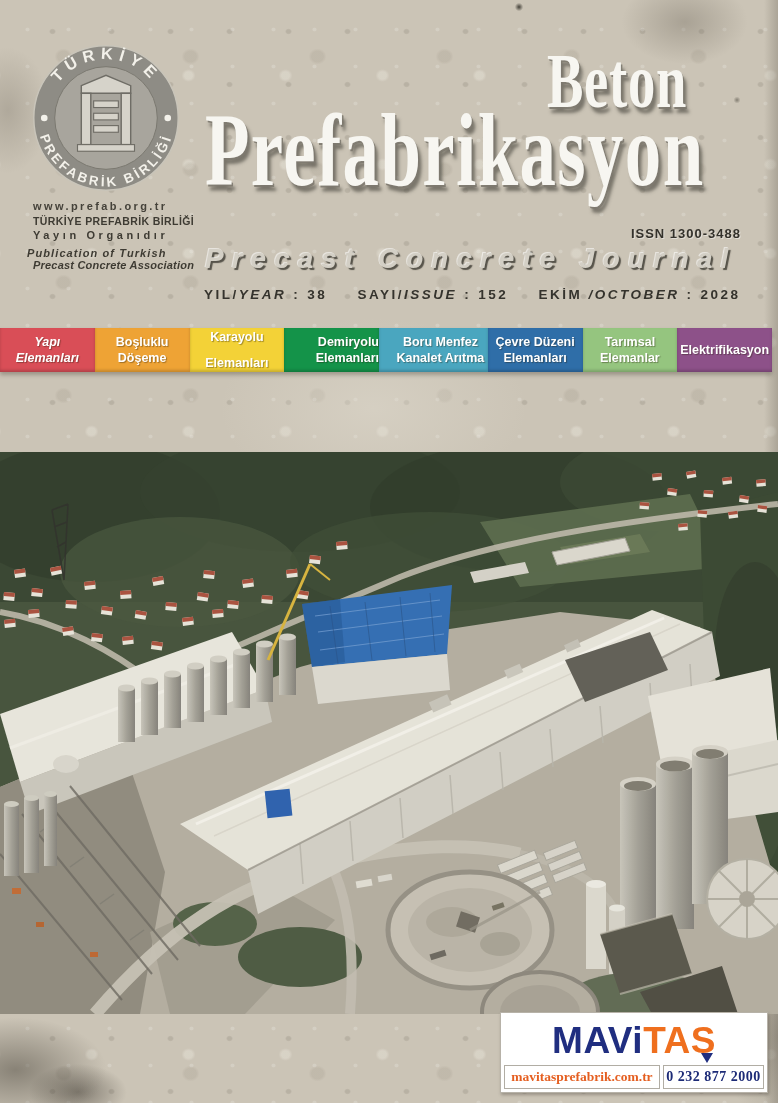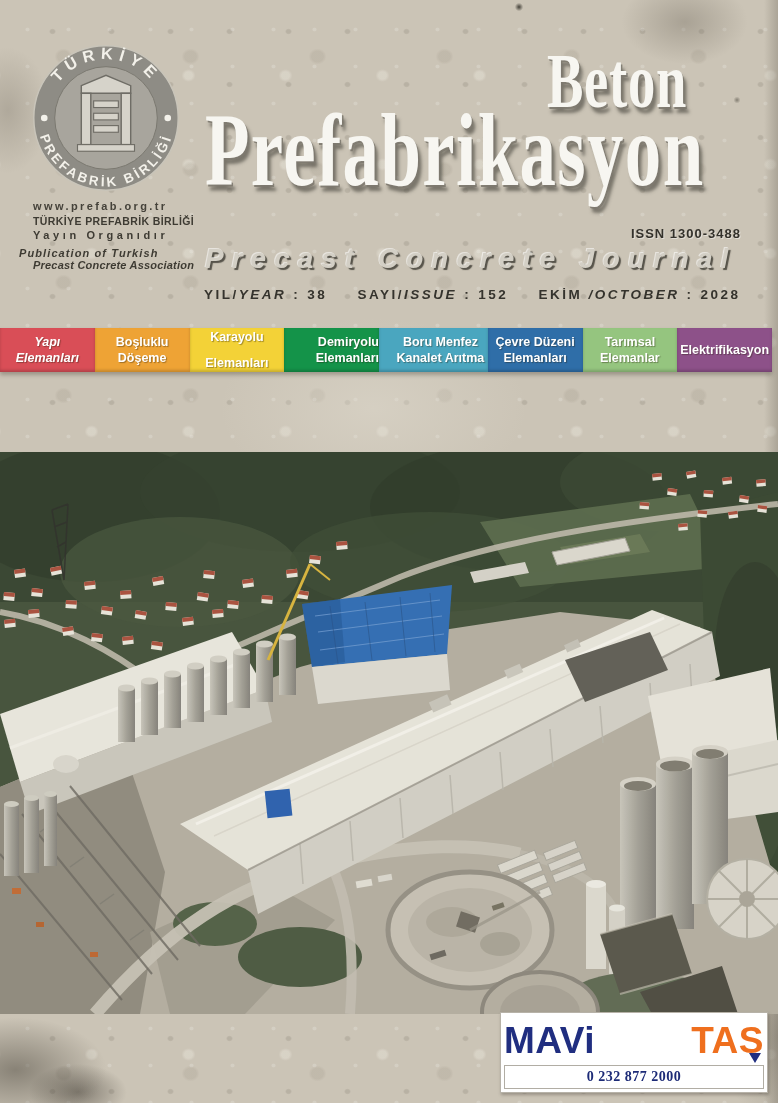--- a/index.html
+++ b/index.html
@@ -25,21 +25,21 @@
       radial-gradient(ellipse 80px 130px at 100% 94%, rgba(85,79,68,.32), transparent 70%),
       radial-gradient(ellipse 220px 130px at 48% 37%, rgba(226,221,209,.45), transparent 70%),
       linear-gradient(to left, rgba(90,84,72,.28), rgba(90,84,72,0) 14px);}
   
   .seal{position:absolute;left:30px;top:42px;width:152px;height:152px;z-index:2;}
   .seal-text{font-family:"Liberation Sans",sans-serif;font-weight:bold;fill:#f3f1ea;}
   .m-small{position:absolute;z-index:2;color:#3e3b33;}
   .website{left:33px;top:200px;font-size:11px;font-weight:bold;letter-spacing:2.4px;color:#45423a;}
   .org1{left:33px;top:215px;font-size:10.5px;font-weight:bold;letter-spacing:.4px;}
   .org2{left:33px;top:229px;font-size:11px;font-weight:bold;letter-spacing:3.6px;}
-  .pub1{left:19px;top:247px;font-size:11px;font-weight:bold;font-style:italic;letter-spacing:1.1px;}
+  .pub1{left:27px;top:247px;font-size:11px;font-weight:bold;font-style:italic;letter-spacing:1.1px;}
   .pub2{left:33px;top:259px;font-size:11px;font-weight:bold;font-style:italic;letter-spacing:.2px;}
   .title{position:absolute;z-index:2;font-family:"Liberation Serif",serif;font-weight:bold;color:#f7f6f1;
     text-shadow:2px 2px 0 rgba(125,121,111,.9), 5px 6px 4px rgba(55,52,45,.55);white-space:nowrap;line-height:1;}
   .title1{top:42px;right:91px;font-size:78px;letter-spacing:1px;transform:scaleX(.70);transform-origin:right top;}
   .title2{top:98px;left:205px;font-size:104px;letter-spacing:2px;transform:scaleX(.70);transform-origin:left top;}
   .issn{position:absolute;z-index:2;top:226px;right:37px;font-size:13px;font-weight:bold;letter-spacing:1px;
     color:#33312b;text-shadow:1px 1px 0 rgba(255,255,255,.45);}
   .subtitle{position:absolute;z-index:2;left:205px;top:243px;font-size:28px;font-weight:bold;font-style:italic;
     letter-spacing:8px;color:#d3cfc5;white-space:nowrap;
     text-shadow:-1px -1px 0 rgba(255,255,255,.55), 2px 2px 1px rgba(66,63,55,.85);}
@@ -53,21 +53,21 @@
     box-shadow:0 3px 4px rgba(70,64,52,.35);}
   .cat{flex:1 1 0;display:flex;flex-direction:column;align-items:center;justify-content:center;
     color:#fff;font-weight:bold;font-size:12.5px;line-height:1.3;text-align:center;
     text-shadow:1px 1px 1px rgba(40,30,10,.4);box-shadow:inset 0 -2px 3px rgba(0,0,0,.18);}
   
   .photo{position:absolute;left:0;top:452px;width:778px;height:562px;z-index:1;overflow:hidden;}
   
   .mav{position:absolute;z-index:3;left:500px;top:1012px;width:268px;height:81px;background:#fff;
     border:1px solid #b7b2a8;box-sizing:border-box;padding:2px 3px 3px 3px;display:flex;flex-direction:column;
     box-shadow:1px 2px 3px rgba(60,55,45,.35);}
-  .mav-word{flex:1;display:flex;align-items:center;justify-content:space-between;font-weight:bold;
+  .mav-word{flex:1;display:flex;align-items:center;justify-content:center;font-weight:bold;
     font-size:37px;letter-spacing:.5px;line-height:1;font-family:"Liberation Sans",sans-serif;}
   .mav-blue{color:#202e80;}
   .mav-orange{color:#ef6f1e;}
   .s-wrap{position:relative;display:inline-block;}
   .cedilla{position:absolute;right:3px;bottom:-4px;width:0;height:0;
     border-left:6px solid transparent;border-right:6px solid transparent;border-top:10px solid #202e80;}
   .mav-row{display:flex;gap:3px;height:24px;}
   .mav-cell{border:1px solid #b1ada4;background:#fff;display:flex;align-items:center;justify-content:center;
     font-family:"Liberation Serif",serif;font-weight:bold;white-space:nowrap;}
   .mav-web{flex:1.55;color:#e55f21;font-size:13.5px;}
@@ -364,16 +364,17 @@
     <rect width="778" height="562" fill="#cfc9bb" opacity="0.04"></rect>
   </svg>
   </div>
 
   <div class="mav">
     <div class="mav-word">
       <span class="mav-blue">MAVi</span>
         <span class="mav-orange"><span>TA</span><span class="s-wrap"><span>S</span><span class="cedilla"></span></span></span>
     </div>
     <div class="mav-row">
+      <div class="mav-cell mav-web">mavitasprefabrik.com.tr</div>
       <div class="mav-cell mav-phone">0 232 877 2000</div>
     </div>
   </div>
 </div>
 
 </body></html>

